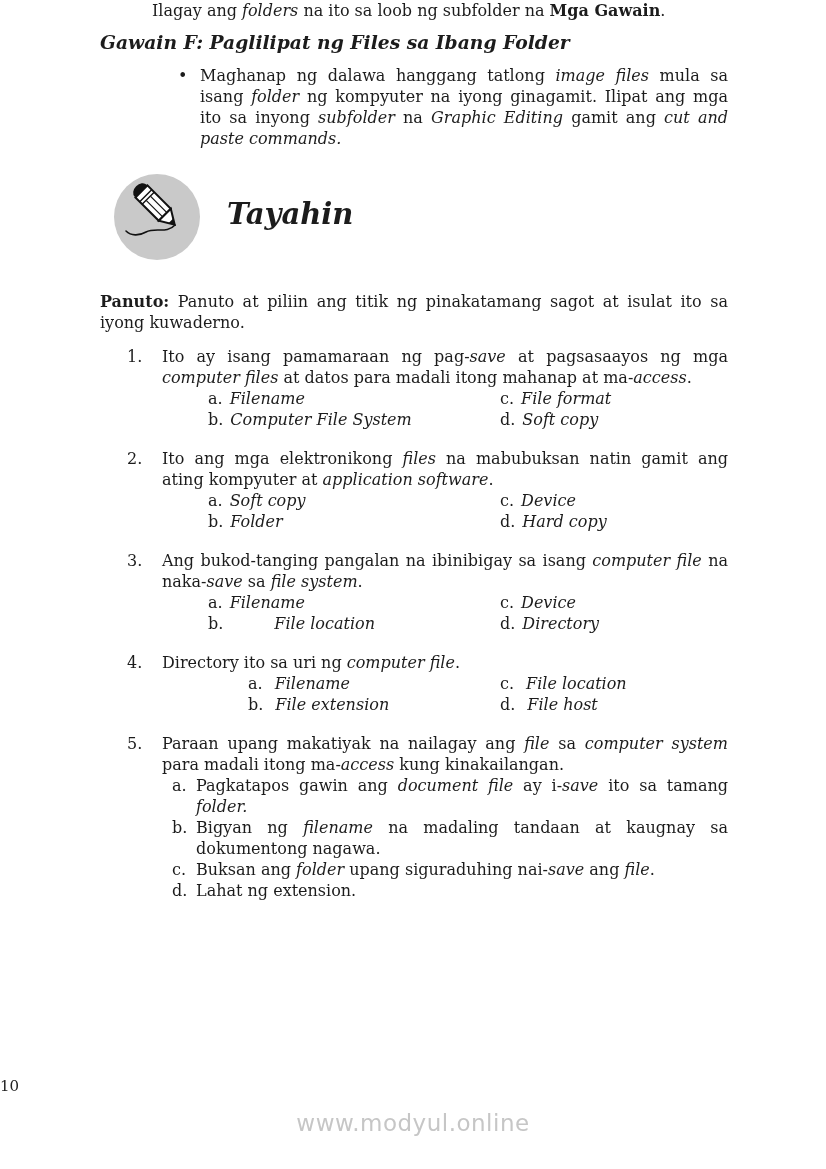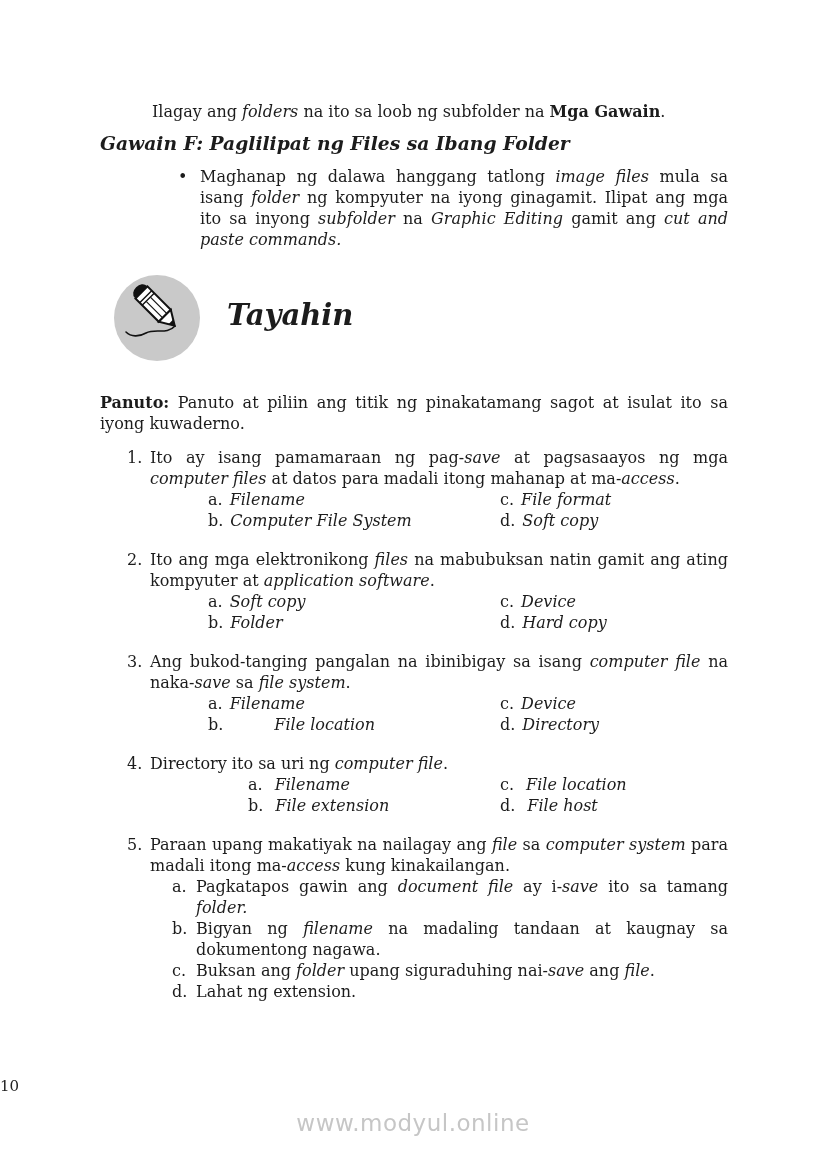--- a/index.html
+++ b/index.html
@@ -6,36 +6,36 @@
   html,body { background:#ffffff; }
   .page {
     position:relative; width:826px; height:1169px; background:#ffffff;
     font-family:"DejaVu Serif","Liberation Serif",serif;
     font-size:16px; line-height:21px; color:#1c1c1c; overflow:hidden;
   }
   .content { position:absolute; left:100px; top:0; width:628px; }
   .it { font-style:italic; }
   .bd { font-weight:bold; }
 
-  .intro { margin-top:101px; text-indent:52px; }
+  .intro { text-indent:52px; }
 
   .activity-heading { margin-top:11px; font-weight:bold; font-style:italic; }
 
   .bullet-item { margin-top:12px; position:relative; padding-left:100px; text-align:justify; }
   .bullet-marker { position:absolute; left:78px; top:0; }
 
   .section-banner { margin-top:26px; margin-left:13px; display:flex; align-items:center; height:88px; }
   .section-title { margin-left:26px; font-size:29px; line-height:30px; font-weight:bold; font-style:italic; padding-bottom:10px; }
 
   .instructions { margin-top:28px; text-align:justify; }
 
   .questions { margin-top:13px; }
   .question { position:relative; padding-left:50px; margin-bottom:18px; }
   .q-number { position:absolute; left:27px; top:0; }
-  .q-text { text-align:justify; }
+  .q-text { text-align:justify;margin-left:12px; }
 
   .opts { display:flex; }
   .opts .col1 { margin-left:58px; width:292px; }
   .question.q4 .opts .col1 { margin-left:98px; width:252px; }
   .opt { display:flex; }
   .opt .letter { margin-right:7px; white-space:pre; }
   .question.q4 .opt .letter { margin-right:12px; }
   .opt.tabbed .letter { margin-right:51px; }
   .opt .otext { font-style:italic; }
 

